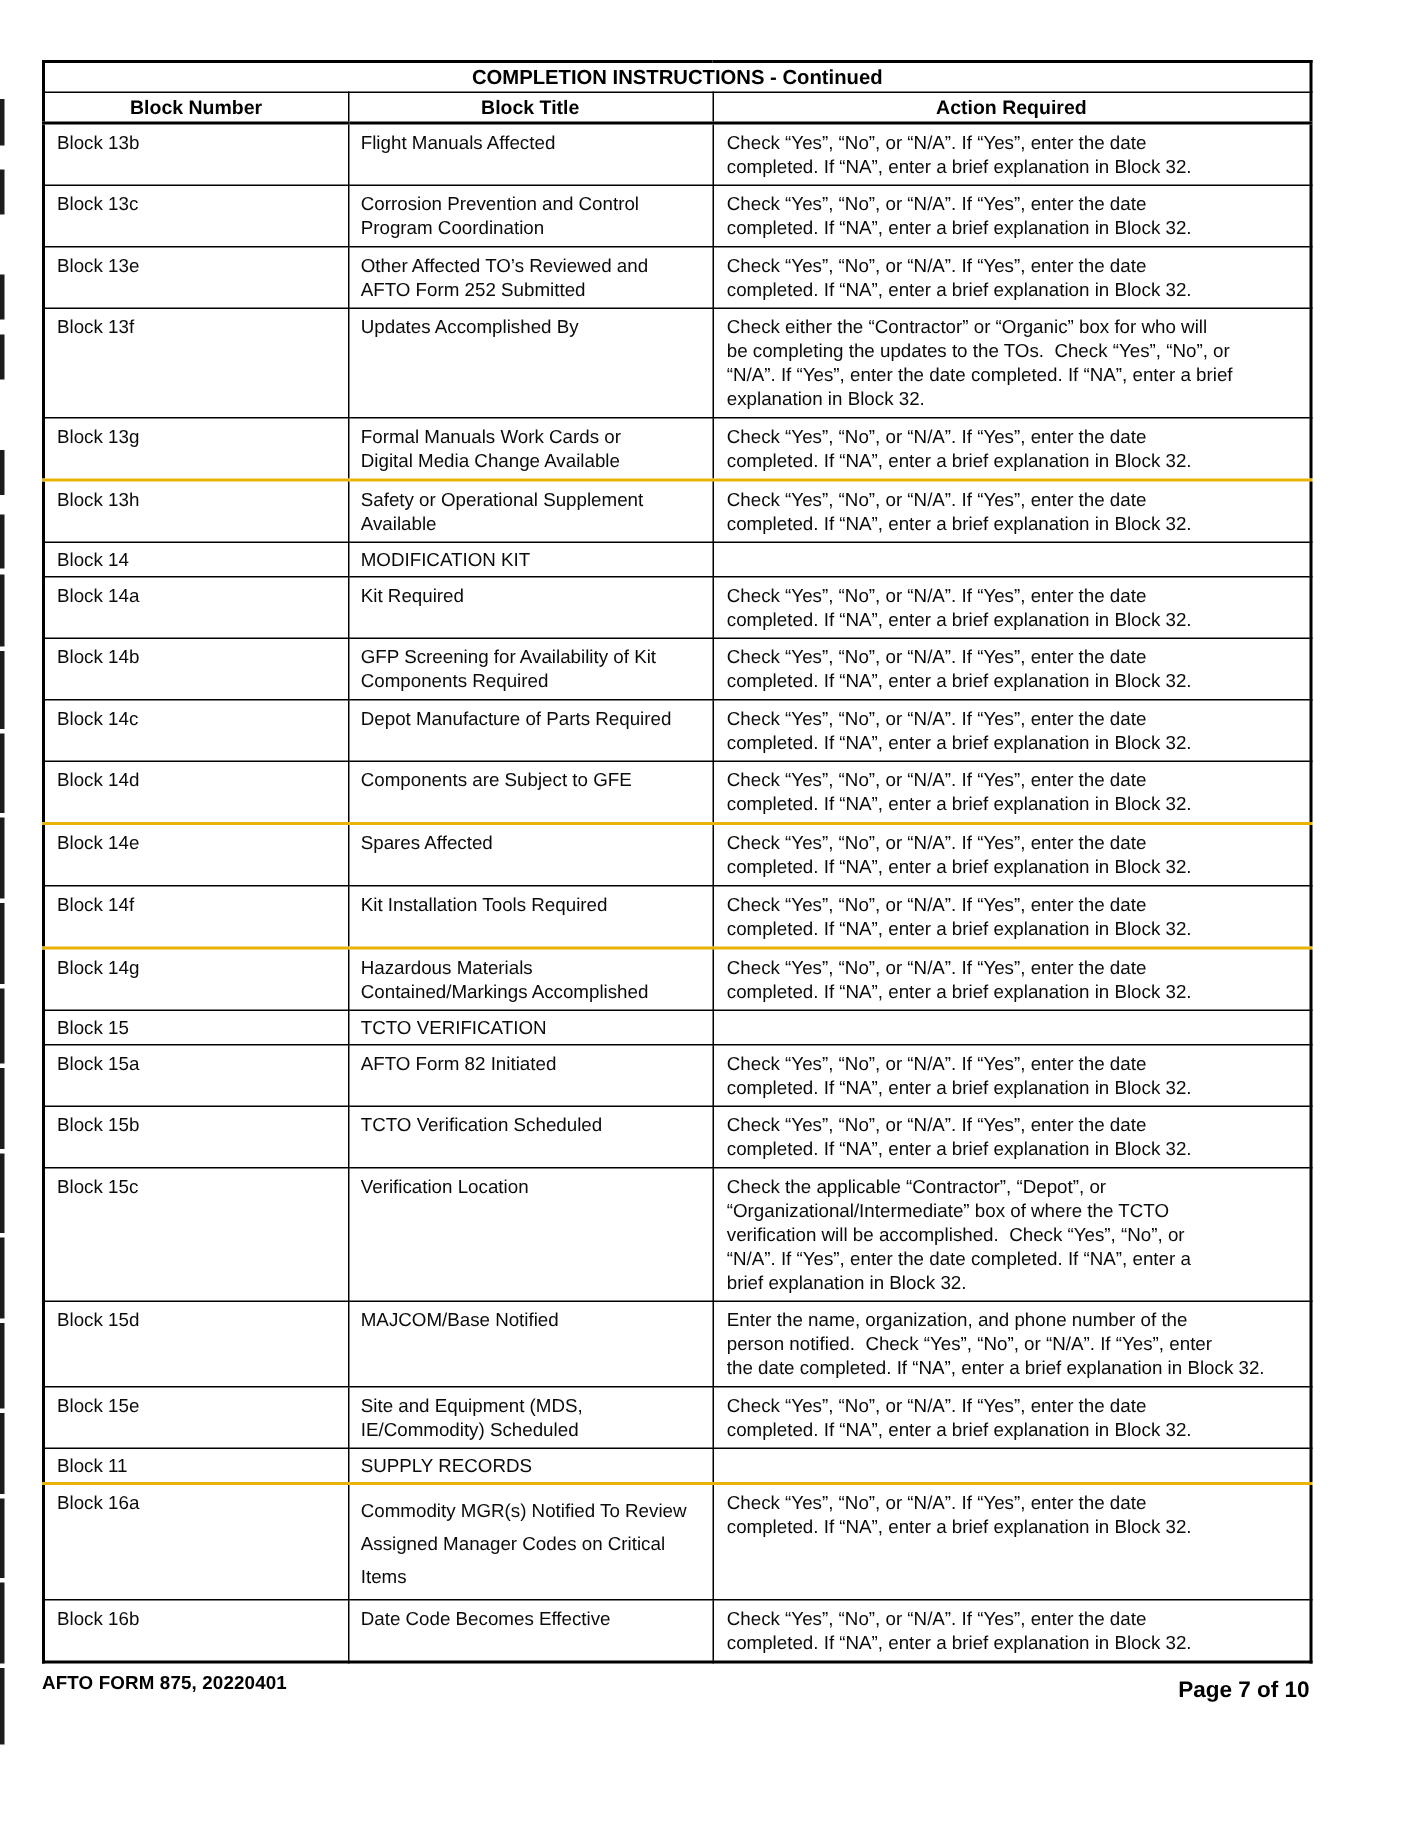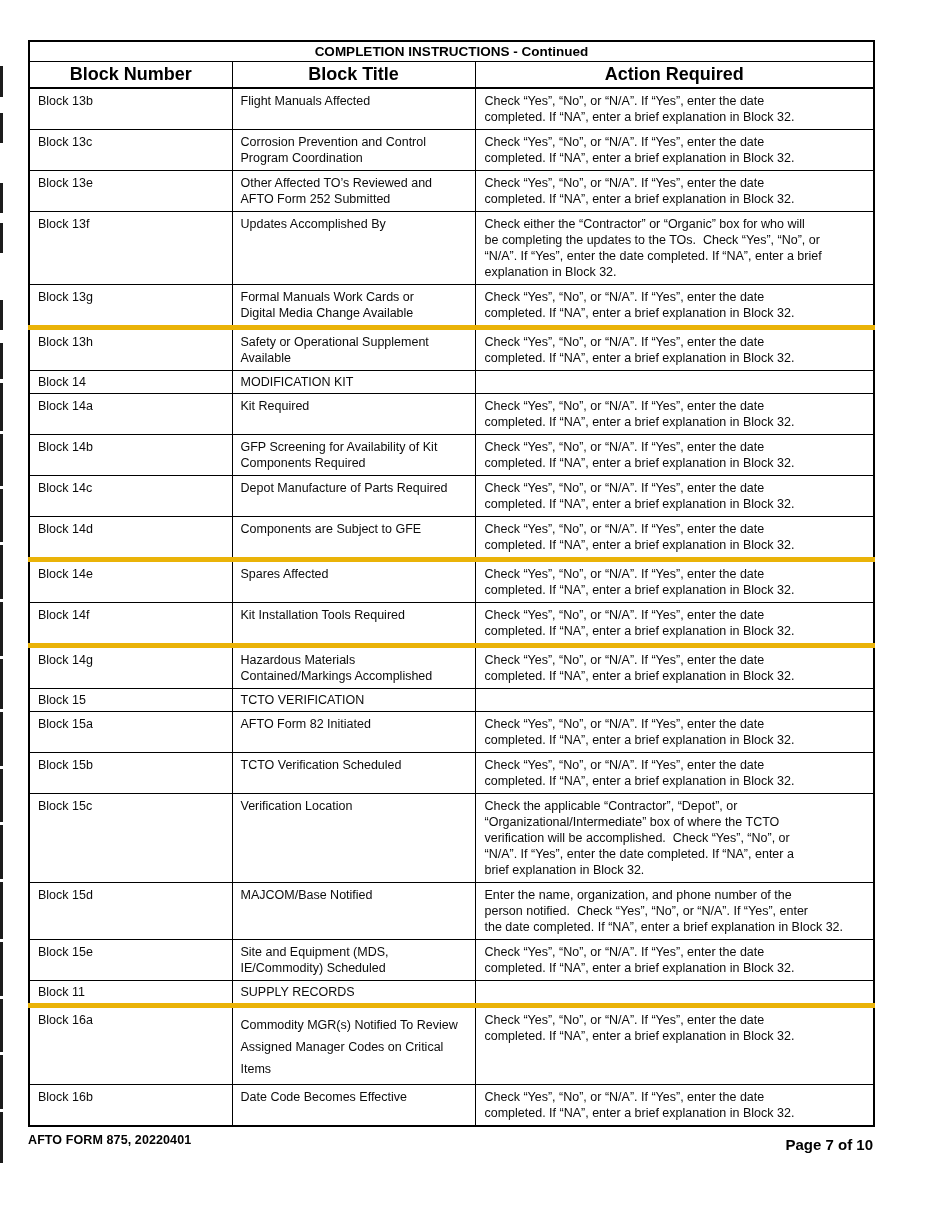--- a/index.html
+++ b/index.html
@@ -33,37 +33,37 @@
     box-sizing: border-box;
   }
   th.tbl-title {
     font-size: 13.5px;
     font-weight: bold;
     text-align: center;
     padding: 2px 4px;
     border-bottom: 2px solid #000;
   }
   tr.colheads th {
-    font-size: 18px;
+    font-size: 13px;
     font-weight: bold;
     text-align: center;
     padding: 2px 4px;
     border-bottom: 2px solid #000;
   }
   tbody td {
     font-size: 12.5px;
     line-height: 16px;
     vertical-align: top;
     padding: 4px 8px;
     white-space: pre-wrap;
     color: #0b0b0b;
   }
   tbody td.action-cell { padding: 4px 6px 4px 9px; }
   tr.section td { padding: 3px 8px; }
-  tr.thick-top td { border-top: 5px solid #eab308; }
+  tr.thick-top td { border-top: 2px solid #eab308; }
   td.title-gap { line-height: 22px; padding-top: 6px; margin-left: 12px; }
 
   .footer {
     width: 845px;
     margin-top: 6px;
     display: flex;
     justify-content: space-between;
     align-items: flex-start;
   }
   .form-number { font-size: 12.5px; font-weight: bold; letter-spacing: 0.1px; }

